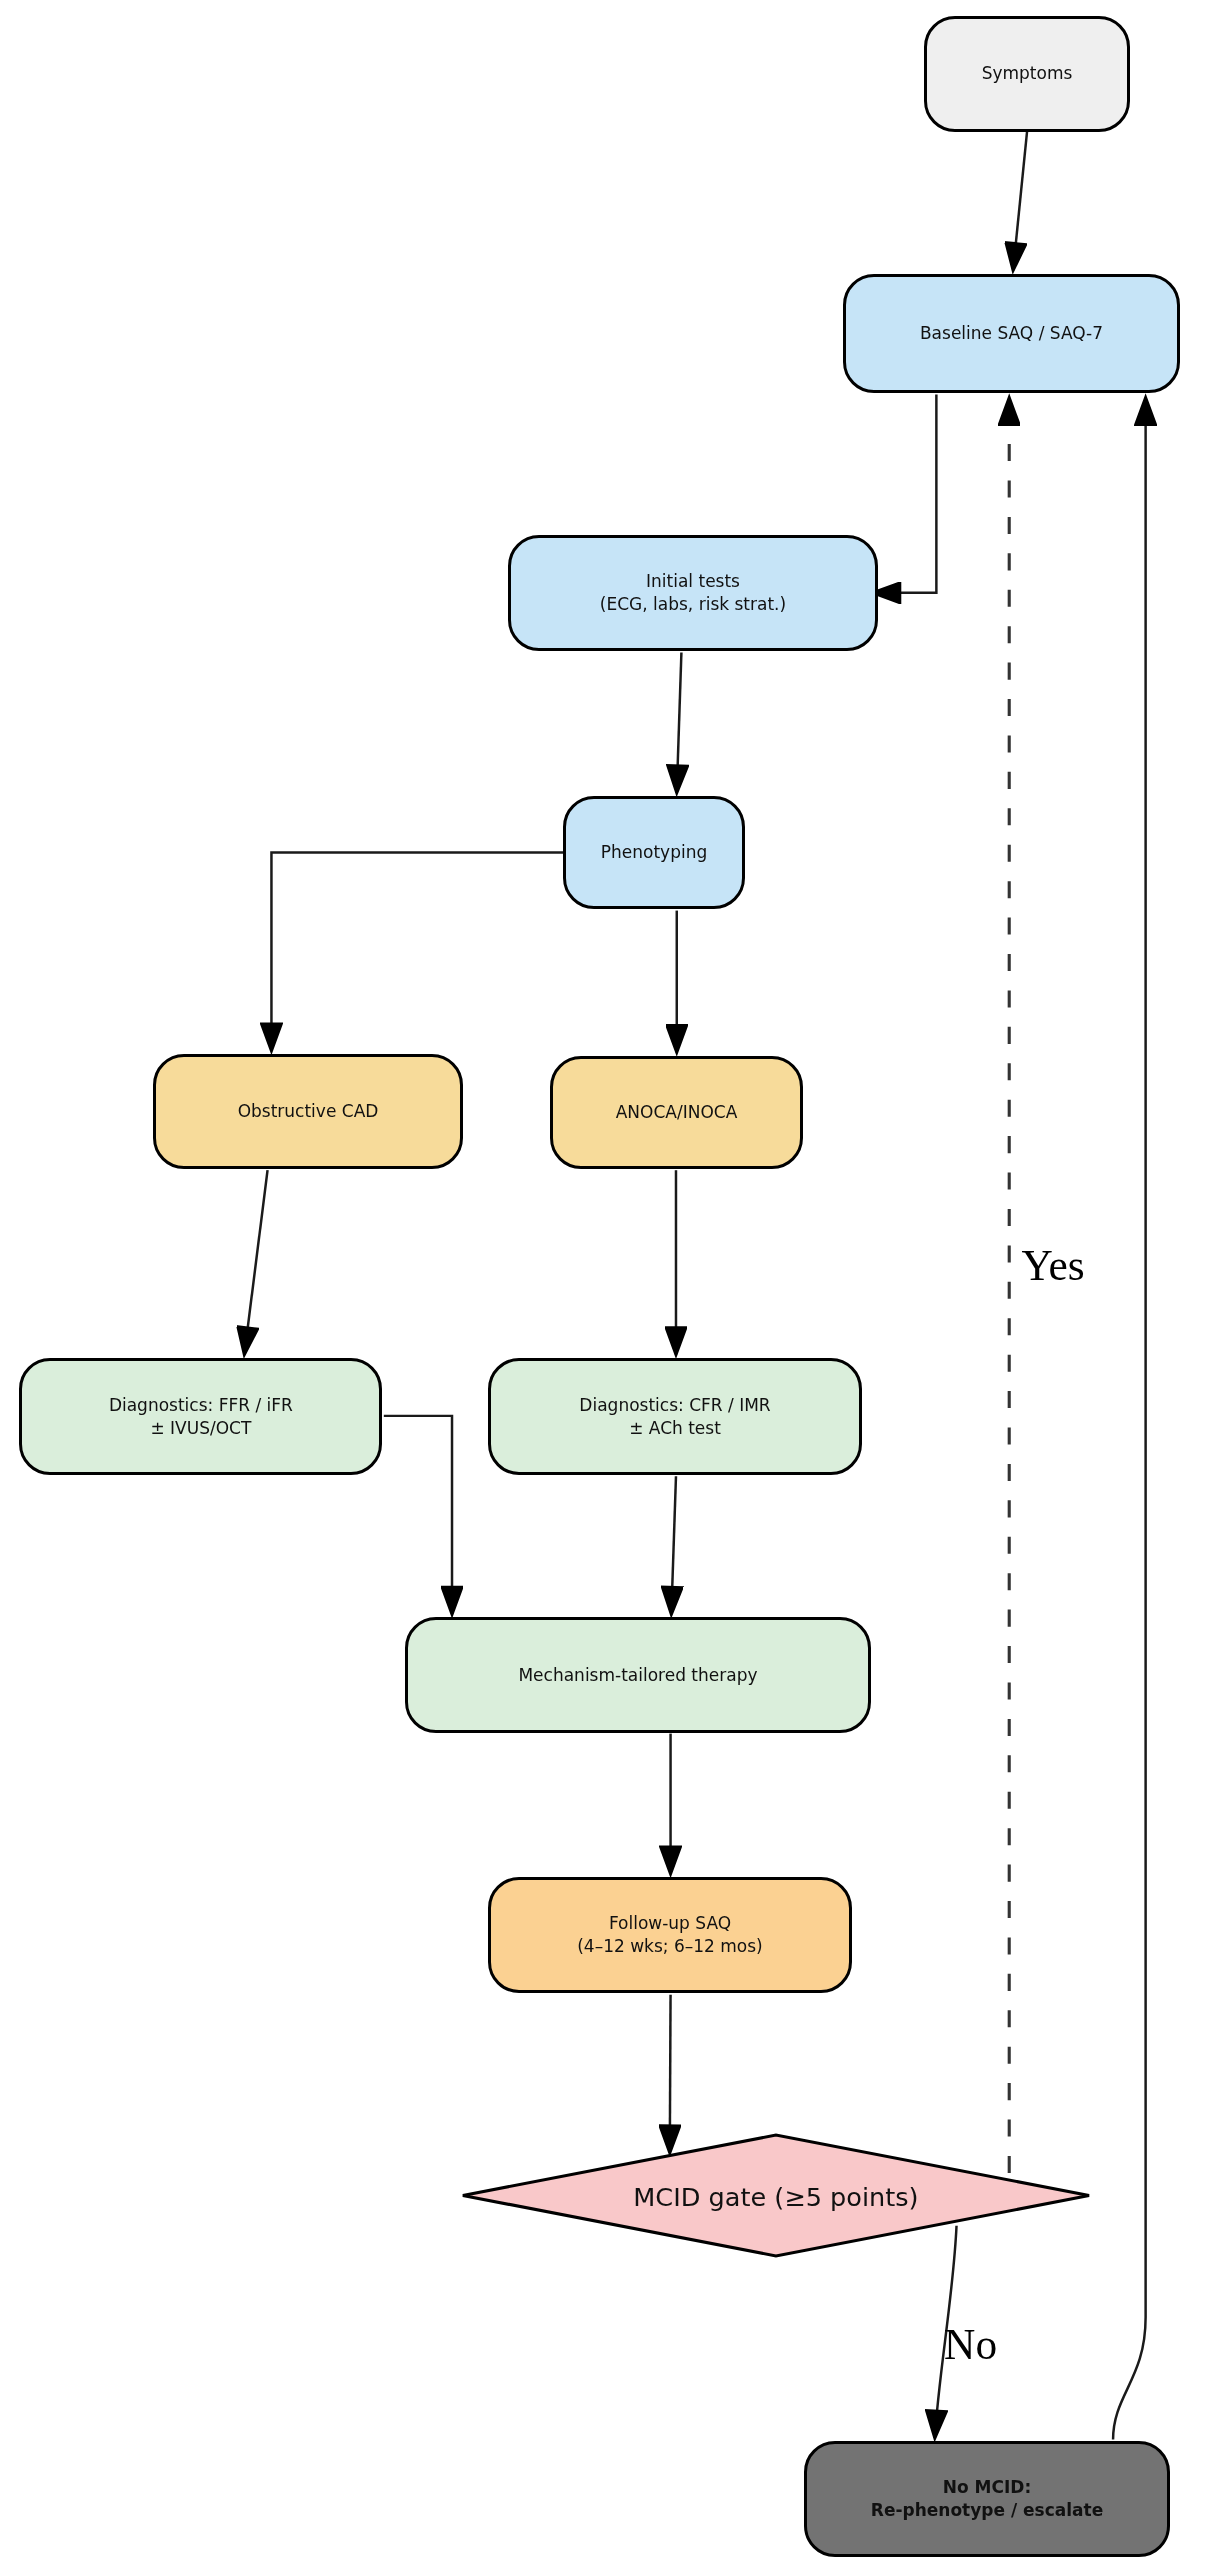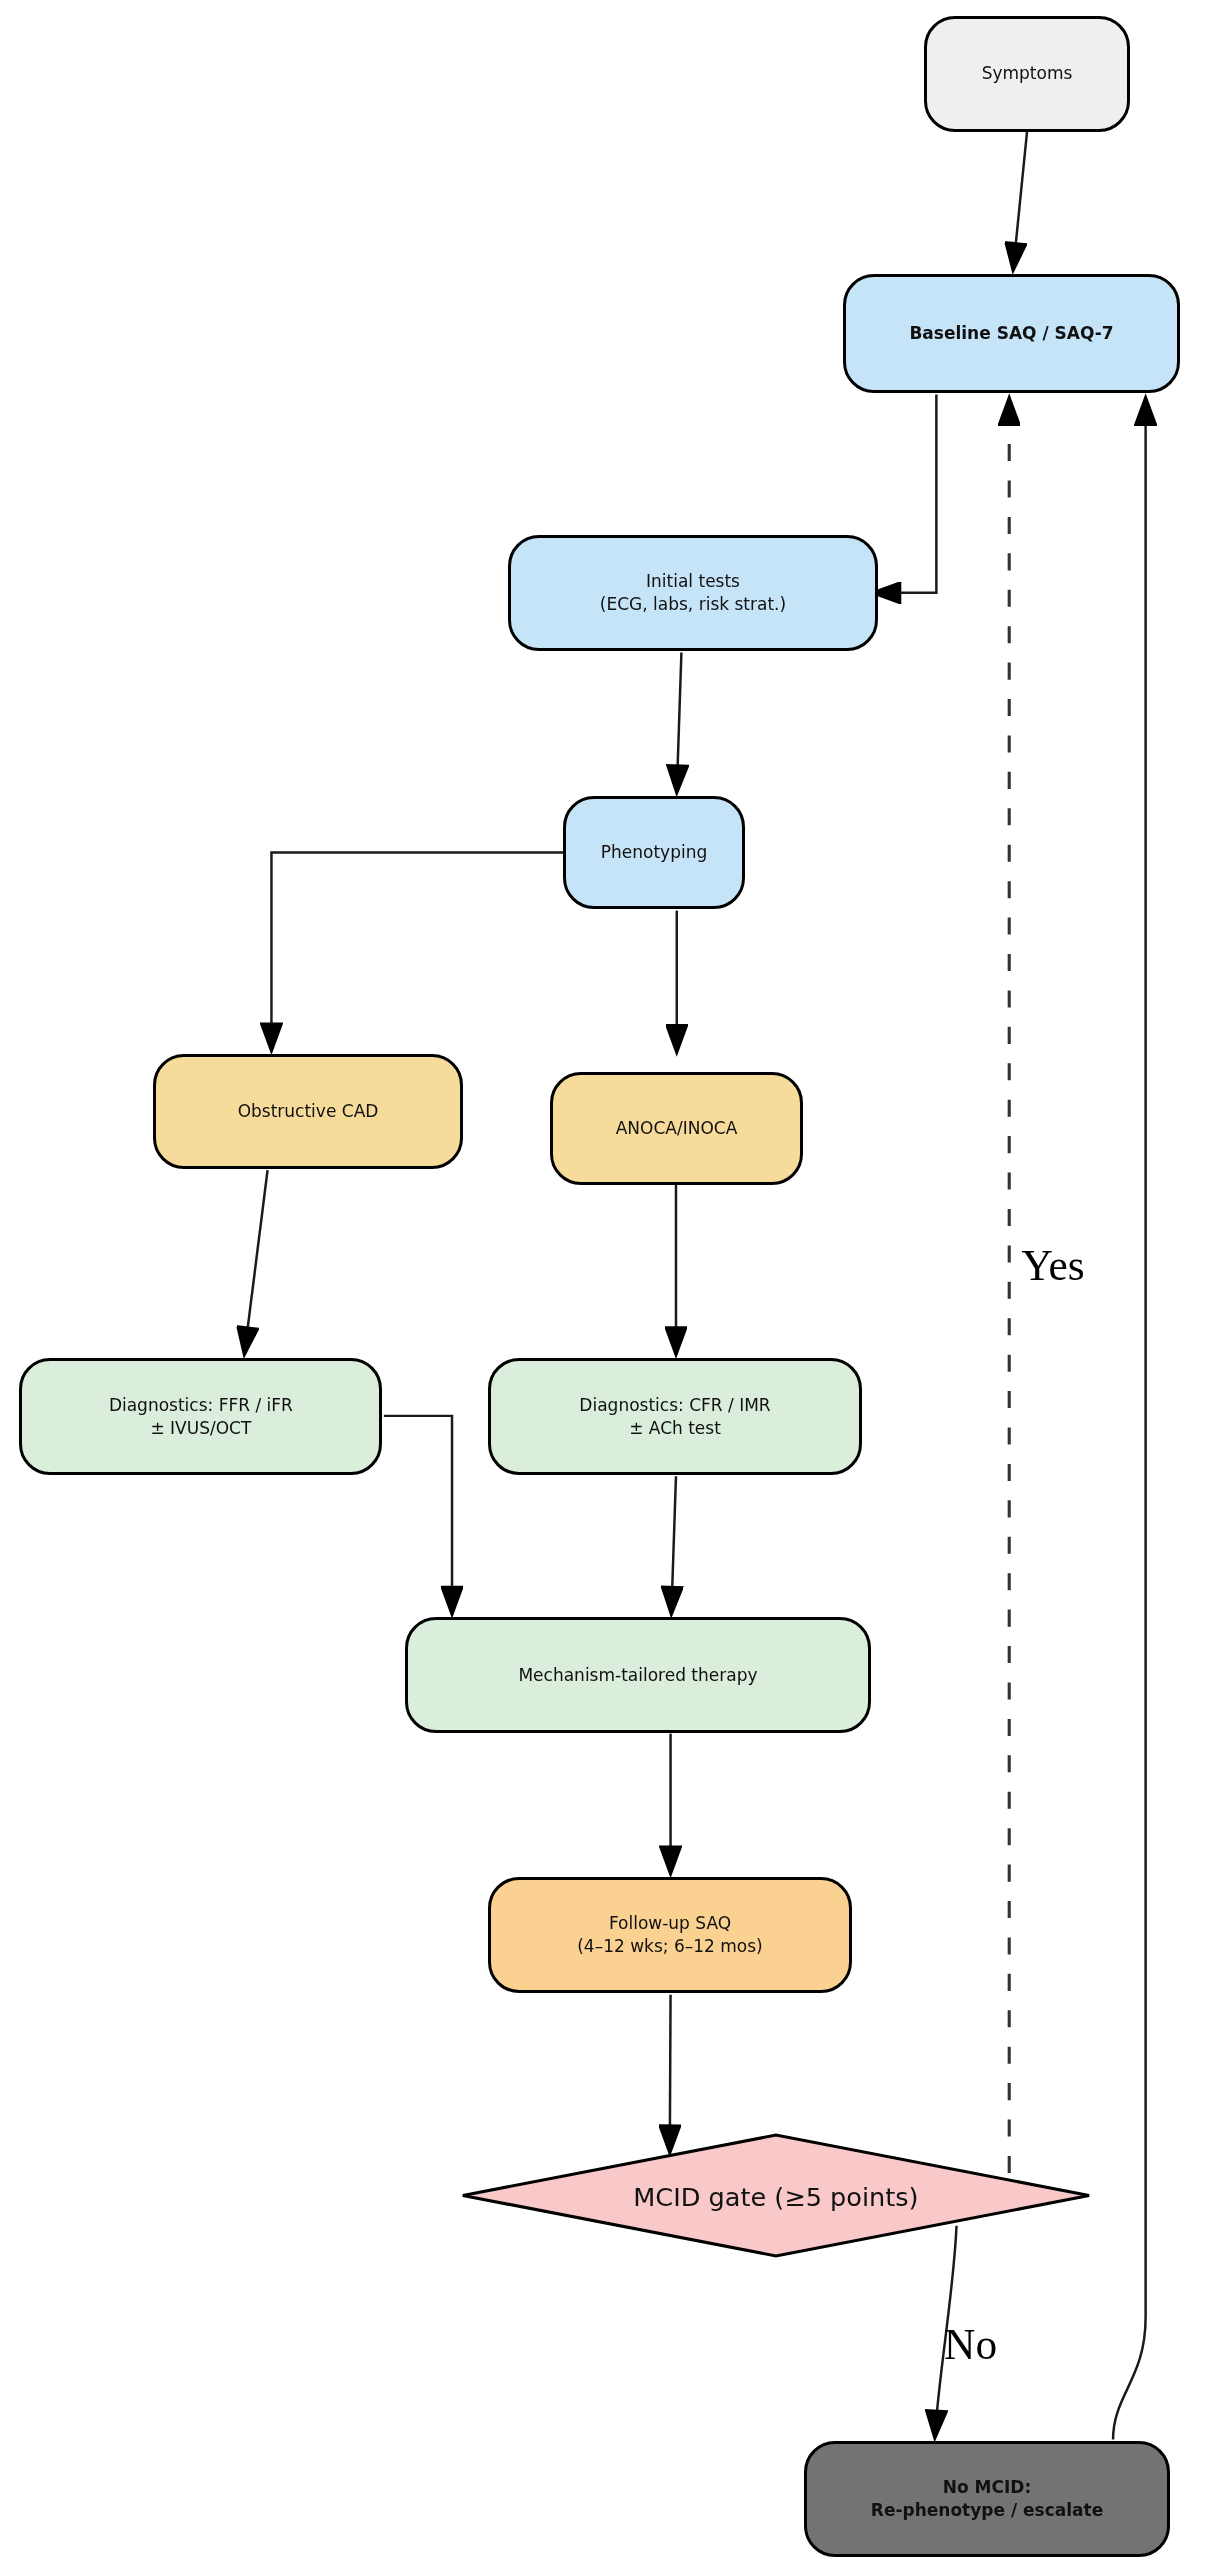--- a/index.html
+++ b/index.html
@@ -89,38 +89,38 @@
     <text class="diamond-label" x="1001" y="2846">MCID gate (≥5 points)</text>
 
     <text class="edge-label" x="1318" y="1652">Yes</text>
     <text class="edge-label" x="1218" y="3044">No</text>
   </svg>
 
   <div class="node" style="left: 924px; top: 15.5px; width: 206px; height: 116px; background-color: rgb(239, 239, 239);">
     <span>Symptoms</span>
   </div>
 
-  <div class="node" style="left: 843px; top: 274px; width: 337px; height: 119px; background-color: rgb(198, 228, 247); font-weight: bold;">
+  <div class="node" style="left: 843px; top: 274px; width: 337px; height: 119px; background-color: rgb(198, 228, 247);">
     <span>Baseline SAQ / SAQ-7</span>
   </div>
 
   <div class="node" style="left: 508px; top: 535px; width: 370px; height: 116px; background-color: rgb(198, 228, 247);">
     <span>Initial tests
 (ECG, labs, risk strat.)</span>
   </div>
 
   <div class="node" style="left: 563px; top: 796px; width: 182px; height: 113px; background-color: rgb(198, 228, 247);">
     <span>Phenotyping</span>
   </div>
 
   <div class="node" style="left: 153px; top: 1054px; width: 310px; height: 115px; background-color: rgb(247, 219, 154);">
     <span>Obstructive CAD</span>
   </div>
 
-  <div class="node" style="left: 550px; top: 1056px; width: 253px; height: 113px; background-color: rgb(247, 219, 154); margin-top: 16px;">
+  <div class="node" style="left: 550px; top: 1056px; width: 253px; height: 113px; background-color: rgb(247, 219, 154);">
     <span>ANOCA/INOCA</span>
   </div>
 
   <div class="node" style="left: 488px; top: 1358px; width: 374px; height: 117px; background-color: rgb(218, 238, 219);">
     <span>Diagnostics: CFR / IMR
 ± ACh test</span>
   </div>
 
   <div class="node" style="left: 19.4px; top: 1358px; width: 363px; height: 117px; background-color: rgb(218, 238, 219);">
     <span>Diagnostics: FFR / iFR

